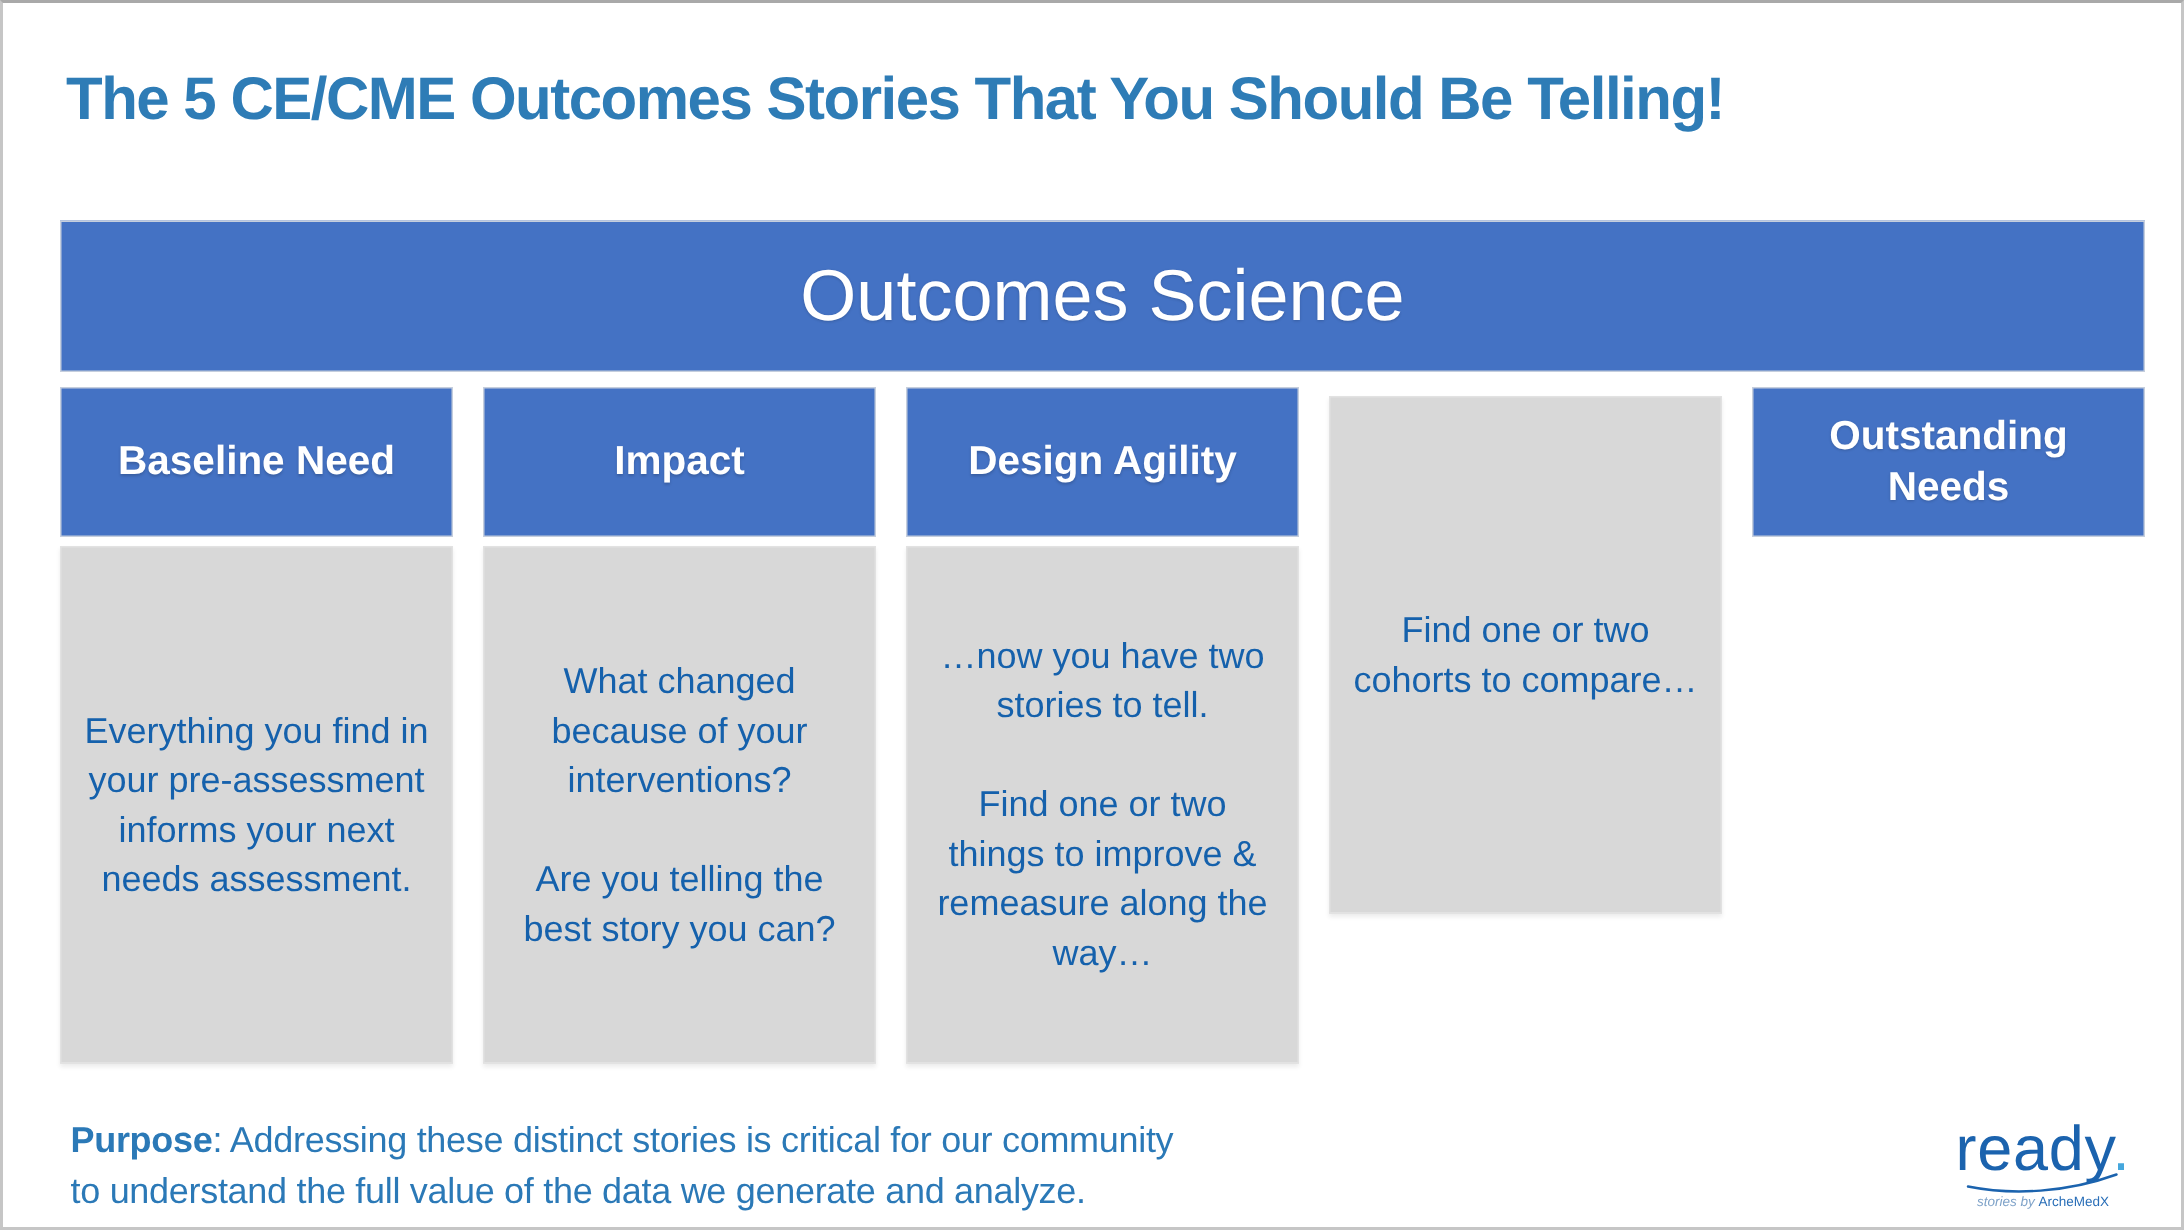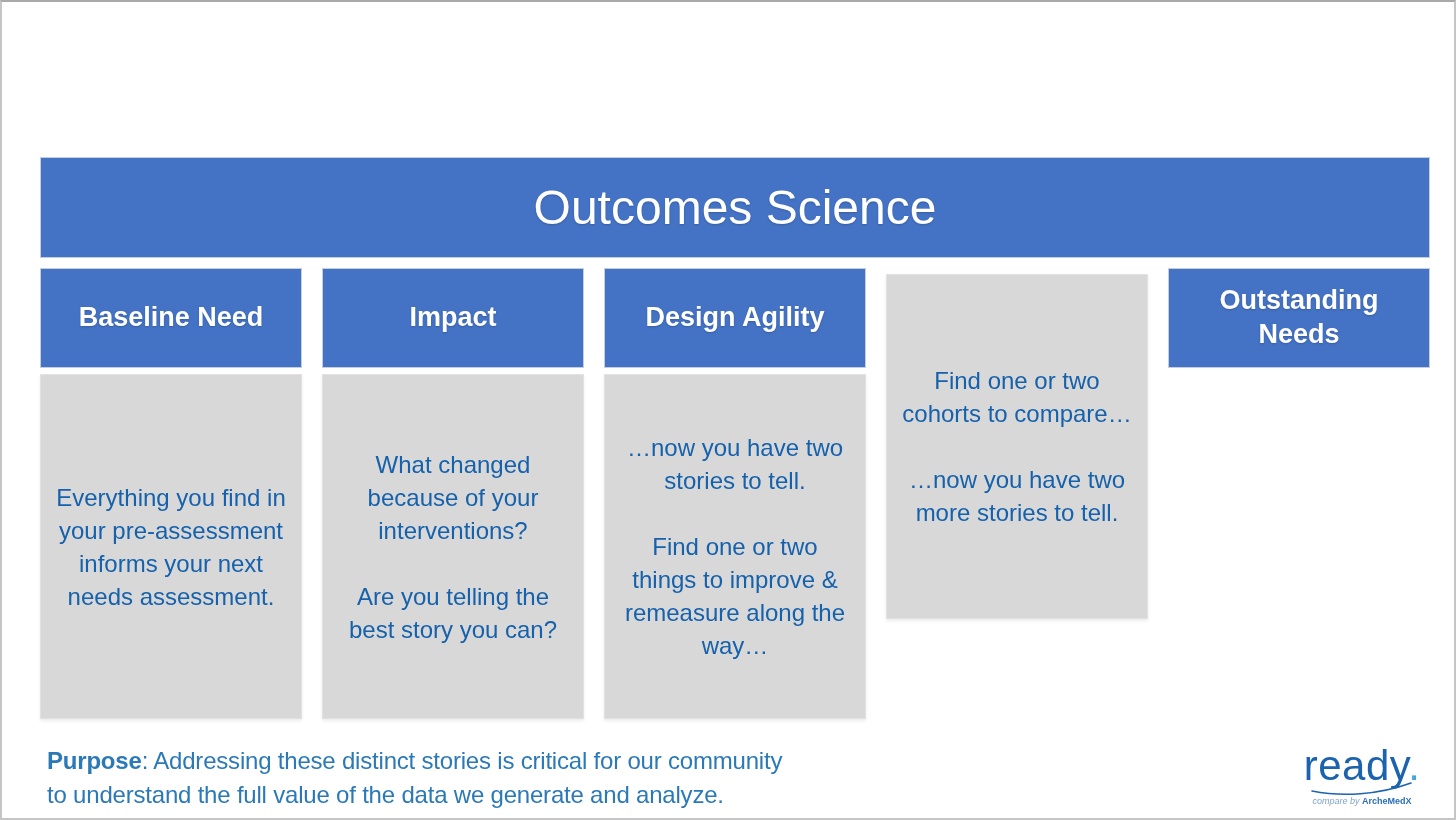--- a/index.html
+++ b/index.html
@@ -11,21 +11,21 @@
     border:2px solid #c6c6c6;
     border-top-color:#a9a9a9;
     overflow:hidden;
     font-family:"Liberation Sans", sans-serif;
   }
   .page-title{
     position:absolute;left:42px;top:42px;
     font-size:40px;font-weight:bold;letter-spacing:-1px;
     color:#2e7cb6;white-space:nowrap;
   }
-  .table-wrap{position:absolute;left:38px;top:155px;width:1390px;}
+  .table-wrap{position:absolute;left:38px;top:145px;width:1390px;}
   .banner{
     height:101px;box-sizing:border-box;
     background:#4472c4;border:1px solid #c5cedd;
     display:flex;align-items:center;justify-content:center;
     color:#ffffff;font-size:48px;
     text-shadow:0 1px 2px rgba(0,0,0,0.18);
   }
   .cols{
     margin-top:10px;
     display:grid;grid-template-columns:repeat(5,1fr);column-gap:20px;
@@ -56,27 +56,28 @@
     text-align:center;color:#1b63ae;
   }
   .logo-text{
     font-size:42px;letter-spacing:0.5px;line-height:1.05;
     font-weight:400;white-space:nowrap;
   }
   .logo-dot{color:#45a7dd;}
   .logo-swoosh{display:block;margin:-6px auto 0 auto;}
   .logo-tagline{font-size:9px;margin-top:0;white-space:nowrap;}
   .tagline-prefix{font-style:italic;color:#7fa3c9;}
-  .tagline-brand{font-weight:bold;color:#2a6fb8;}
+  .tagline-brand{font-weight:normal;color:#2a6fb8;}
 </style>
 </head>
 <body>
 
 <div class="slide">
 
+  <div class="page-title">The 5 CE/CME Outcomes Stories That You Should Be Telling!</div>
 
   <div class="table-wrap">
 
     <div class="banner">
       <span>Outcomes Science</span>
     </div>
 
     <div class="cols">
 
       <div class="col">
@@ -104,21 +105,20 @@
         </div>
         <div class="col-body">
             <p>…now you have two stories to tell.</p>
             <p>Find one or two things to improve &amp; remeasure along the way…</p>
           </div>
       </div>
 
       <div class="col">
         <div class="col-body">
             <p>Find one or two cohorts to compare…</p>
-            <p>…now you have two more stories to tell.</p>
           </div>
       </div>
 
       <div class="col">
         <div class="col-header">
           <span>Outstanding Needs</span>
         </div>
       </div>
 
     </div>
@@ -128,17 +128,17 @@
     <span class="bold">Purpose</span><span>: Addressing these distinct stories is critical for our community</span><br>
     <span>to understand the full value of the data we generate and analyze.</span>
   </div>
 
   <div class="logo">
     <div class="logo-text"><span>ready</span><span class="logo-dot">.</span></div>
     <svg class="logo-swoosh" width="104" height="14" viewBox="0 0 104 14">
       <path d="M2 9 C 32 15, 68 13, 101 1" fill="none" stroke="#1b63ae" stroke-width="1.6" stroke-linecap="round"></path>
     </svg>
     <div class="logo-tagline">
-      <span class="tagline-prefix">compare by </span><span class="tagline-brand">ArcheMedX</span>
+      <span class="tagline-prefix">stories by </span><span class="tagline-brand">ArcheMedX</span>
     </div>
   </div>
 
 </div>
 
 </body></html>

